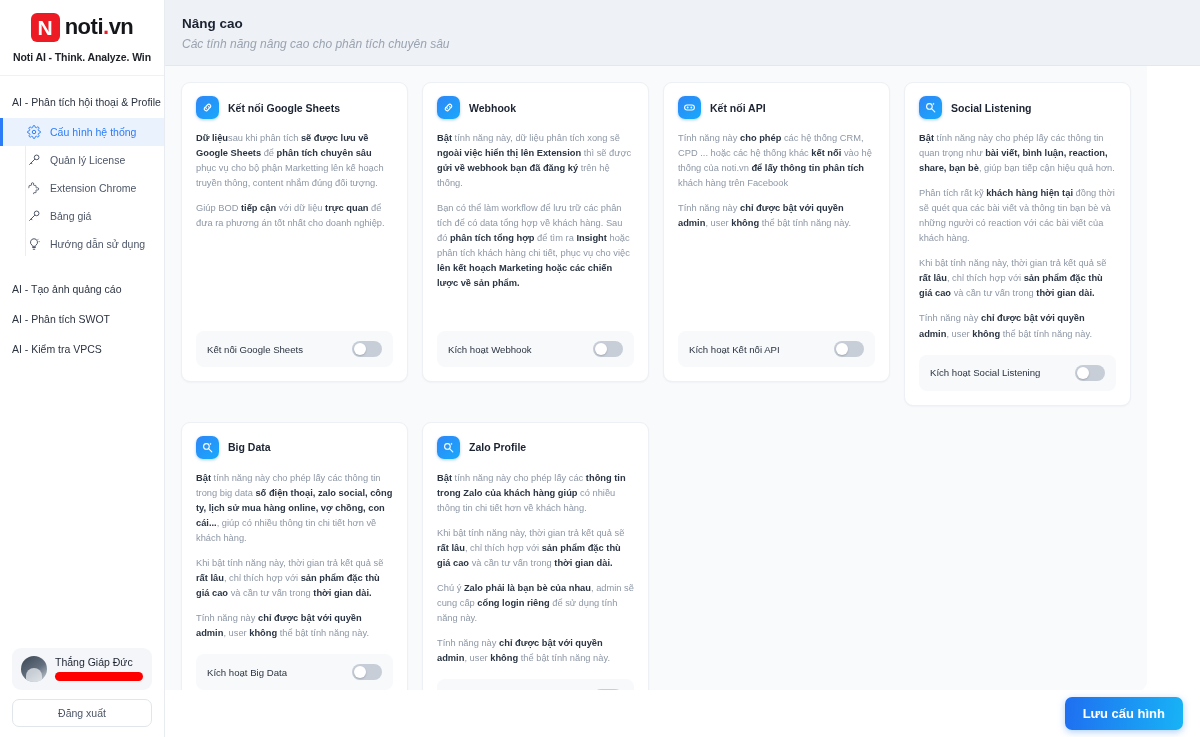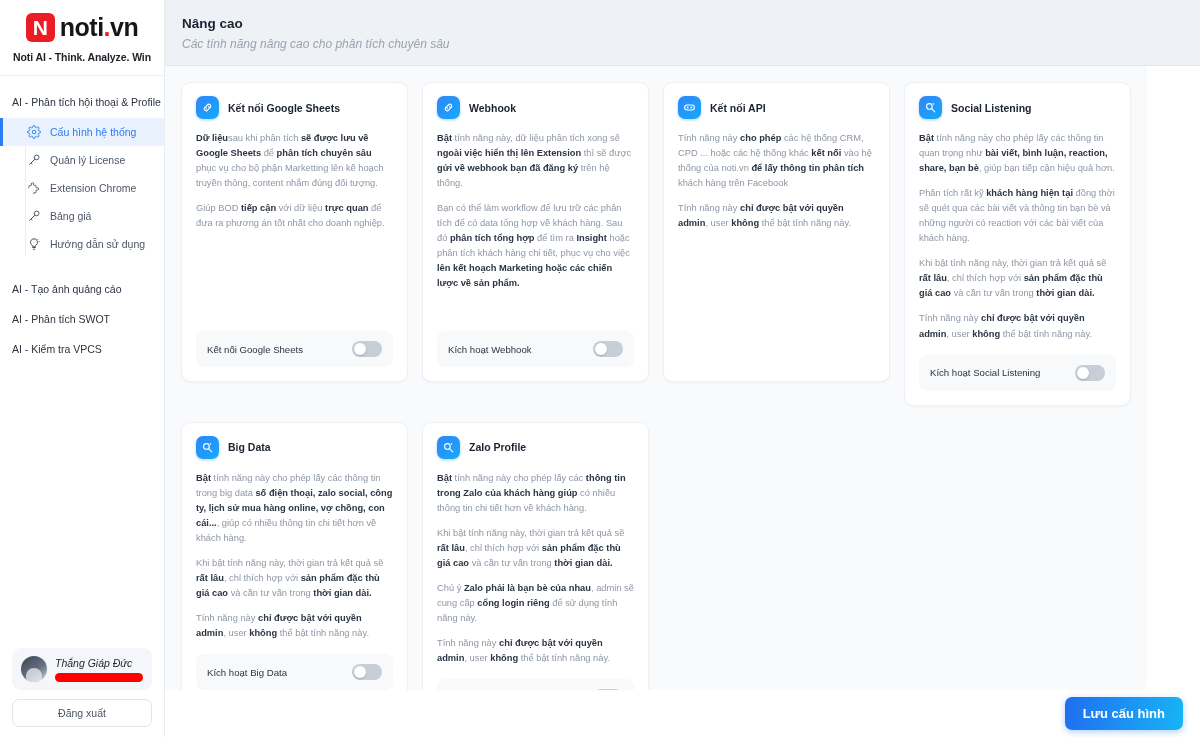--- a/index.html
+++ b/index.html
@@ -30,21 +30,21 @@
   }
   .brand-mark {
     width: 29px; height: 29px; border-radius: 6px;
     background: #ed1c24;
     color: #fff; font-weight: bold; font-size: 21px;
     display: flex; align-items: center; justify-content: center;
     font-family: "Liberation Sans", sans-serif;
     line-height: 1;
   }
   .brand-word {
-    font-size: 25px; font-weight: bold; color: #14161a; letter-spacing: -0.5px;
+    font-size: 22px; font-weight: bold; color: #14161a; letter-spacing: -0.5px;
   }
   .brand-word .dotvn { color: #14161a; }
   .brand-word .reddot { color: #ed1c24; }
   .brand-tag {
     font-size: 10.5px; font-weight: bold; color: #1d2026;
     margin-top: 7px; letter-spacing: -0.1px;
   }
 
   .nav { padding-top: 14px; flex: 1 1 auto; overflow: hidden; }
   .nav-group-header {
@@ -76,21 +76,21 @@
   .nav-item .ico svg { width: 14px; height: 14px; display: block; }
   .nav-sections { margin-top: 16px; }
   .nav-section {
     padding: 9px 10px 9px 12px;
     font-size: 10.5px; color: #2b3340; cursor: pointer; white-space: nowrap;
   }
 
   .sidebar-footer { padding: 0 12px 10px 12px; }
   .user-card {
     background: #f4f6f9; border-radius: 9px;
-    padding: 8px 9px; display: flex; align-items: center; gap: 8px; font-style: italic;
+    padding: 8px 9px; display: flex; align-items: flex-start; gap: 8px;
   }
   .avatar {
     width: 26px; height: 26px; border-radius: 50%; flex: 0 0 26px;
     background: linear-gradient(145deg,#3a4553 0%, #64707f 55%, #cfd6de 100%);
     overflow: hidden; position: relative;
   }
   .avatar::after {
     content: ""; position: absolute; left: 5px; top: 12px;
     width: 16px; height: 16px; border-radius: 50% 50% 0 0;
     background: #e9edf2; opacity: .75;
@@ -345,20 +345,24 @@
                     <circle cx="8.6" cy="12" r="1.7" fill="#ffffff" stroke="none"></circle>
                     <circle cx="15.4" cy="12" r="1.7" fill="#ffffff" stroke="none"></circle>
                   </svg>
                 </div>
                 <div class="card-title">Kết nối API</div>
               </div>
               <div class="card-body">
                 <p class="para"><span>Tính năng này </span><b>cho phép</b><span> các hệ thống CRM, CPD ... hoặc các hệ thống khác </span><b>kết nối</b><span> vào hệ thống của noti.vn </span><b>để lấy thông tin phân tích</b><span> khách hàng trên Facebook</span></p>
                 <p class="para"><span>Tính năng này </span><b>chỉ được bật với quyền admin</b><span>, user </span><b>không</b><span> thể bật tính năng này.</span></p>
               </div>
+              <div class="toggle-row">
+                <span class="toggle-label">Kích hoạt Kết nối API</span>
+                <span class="switch"></span>
+              </div>
             </div>
             <div class="card h4">
               <div class="card-head">
                 <div class="card-icon">
                   <svg viewBox="0 0 24 24" fill="none" stroke="#ffffff" stroke-width="2" stroke-linecap="round">
                     <circle cx="10" cy="10" r="5.2"></circle>
                     <path d="M13.9 13.9 20 20"></path>
                     <path d="M17.5 3.2l.7 1.6 1.6.7-1.6.7-.7 1.6-.7-1.6-1.6-.7 1.6-.7z" fill="#ffffff" stroke="none"></path>
                   </svg>
                 </div>

